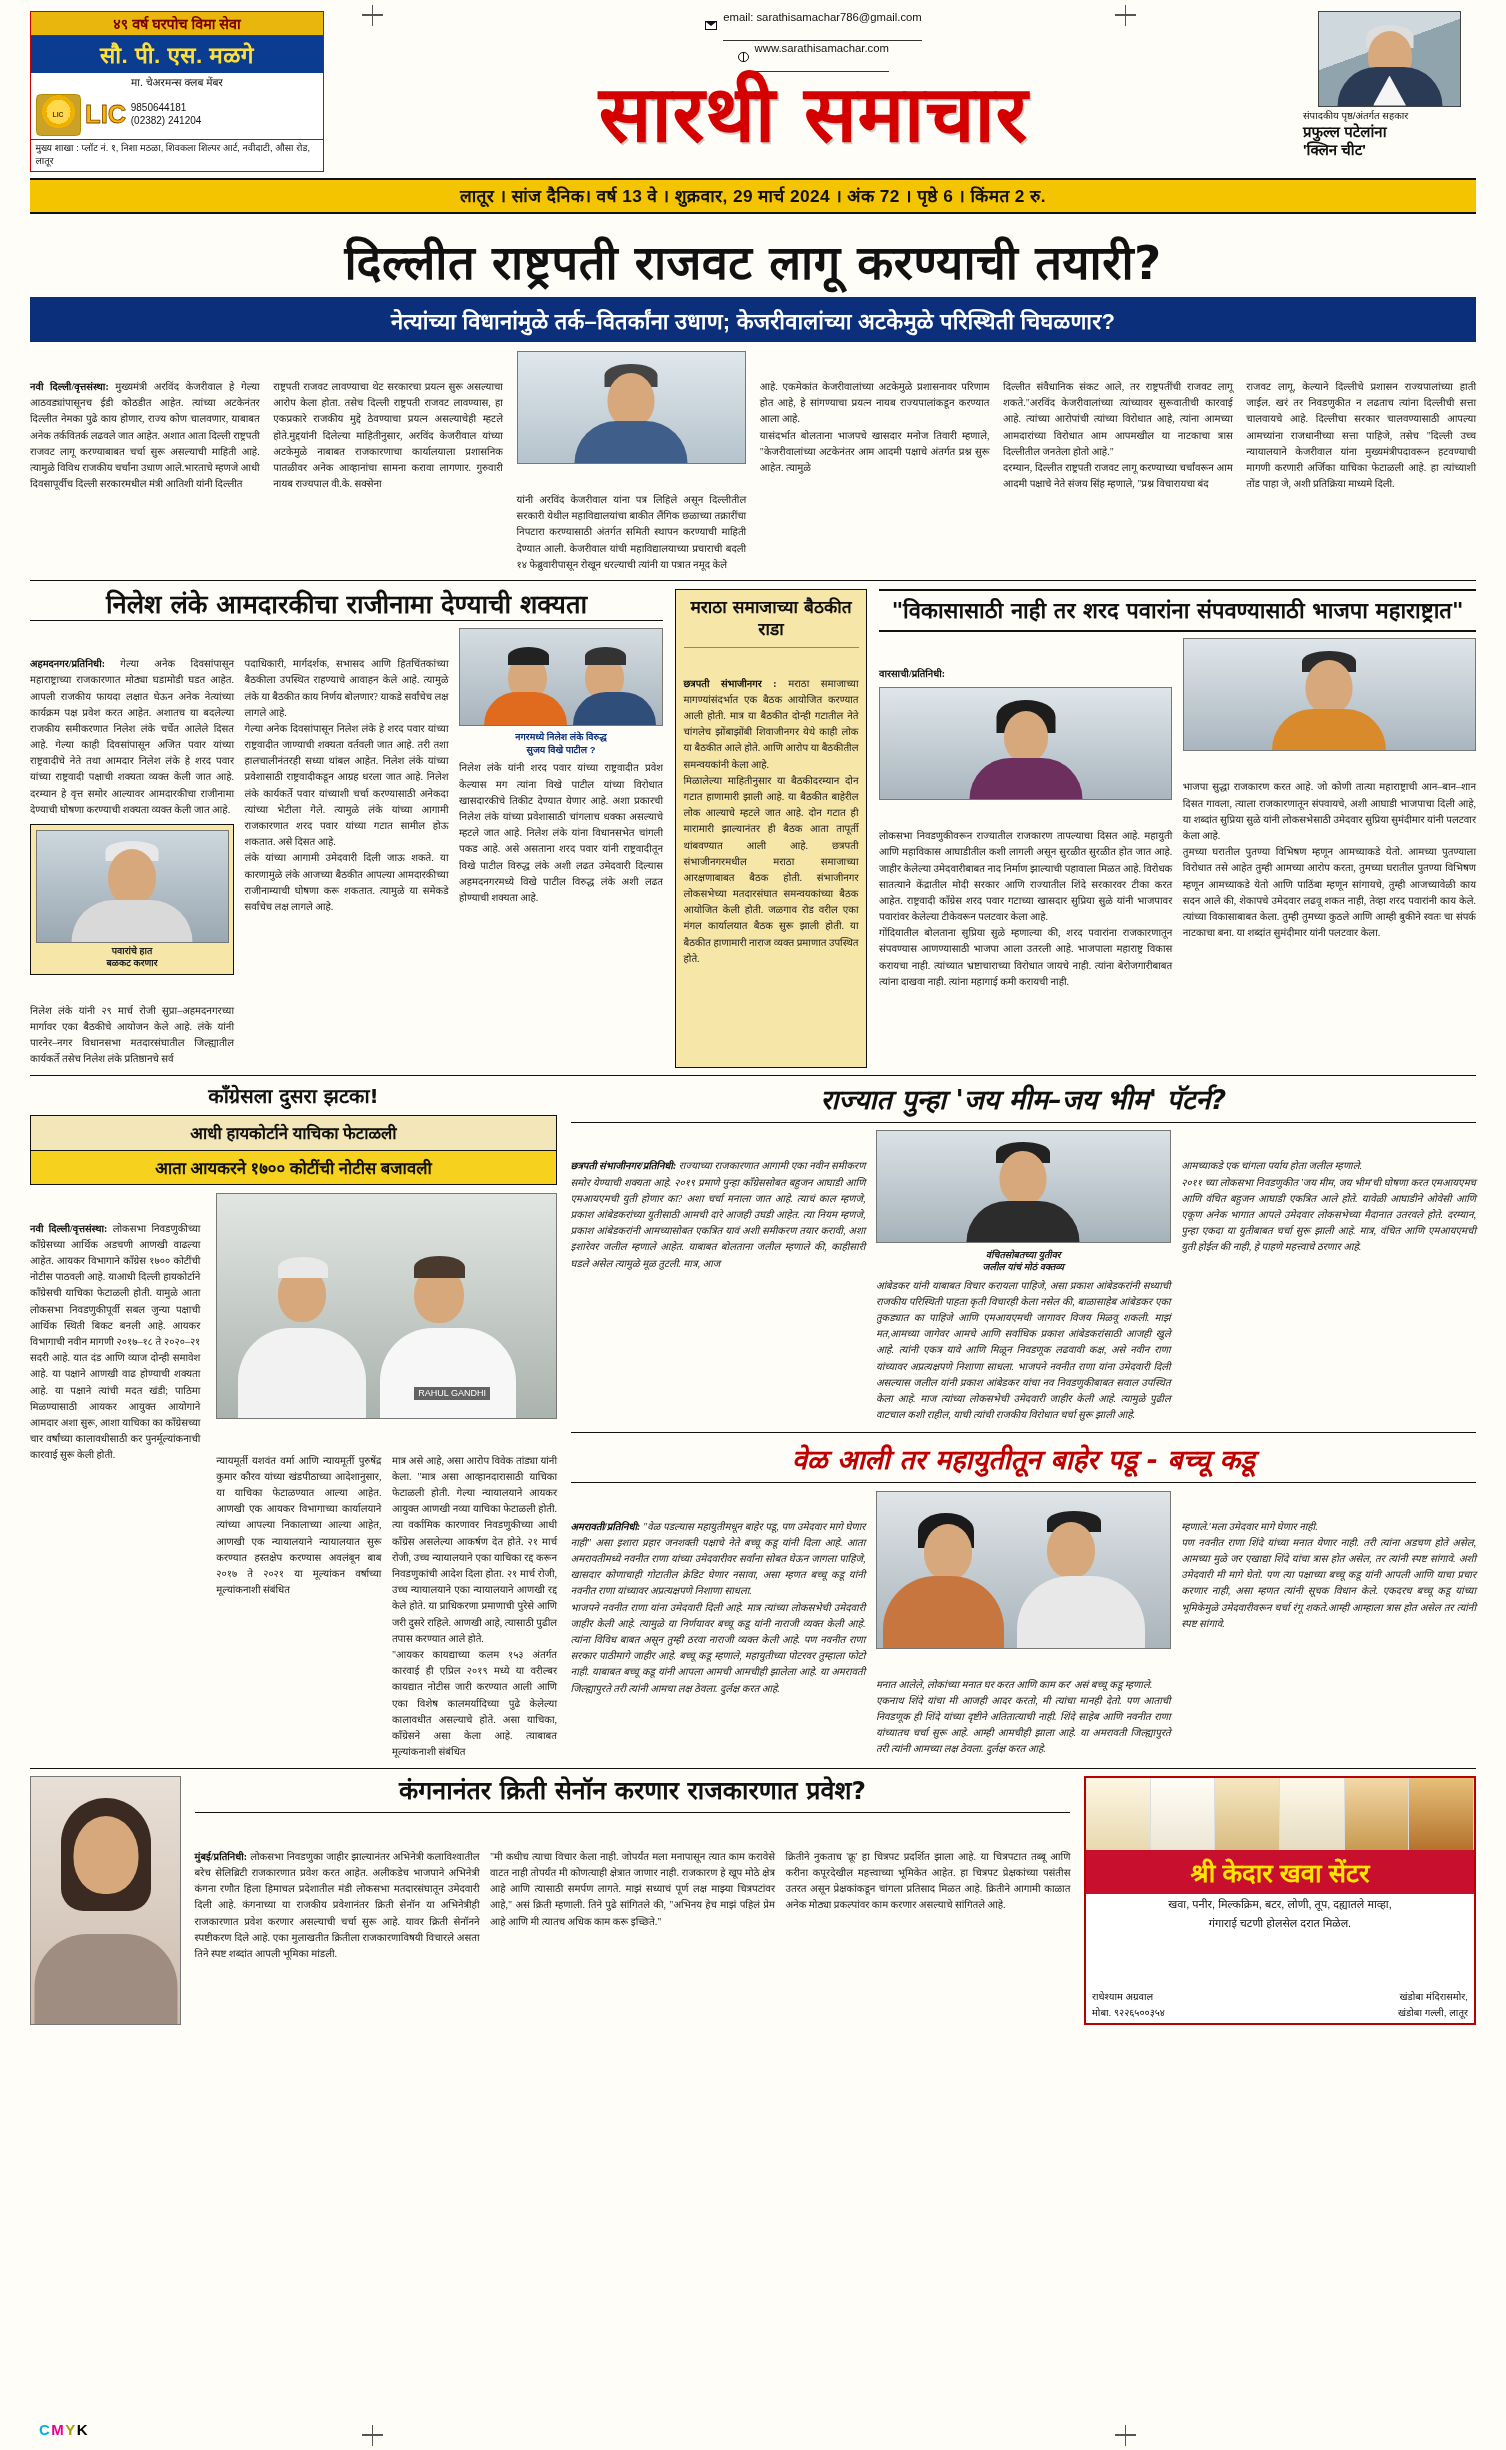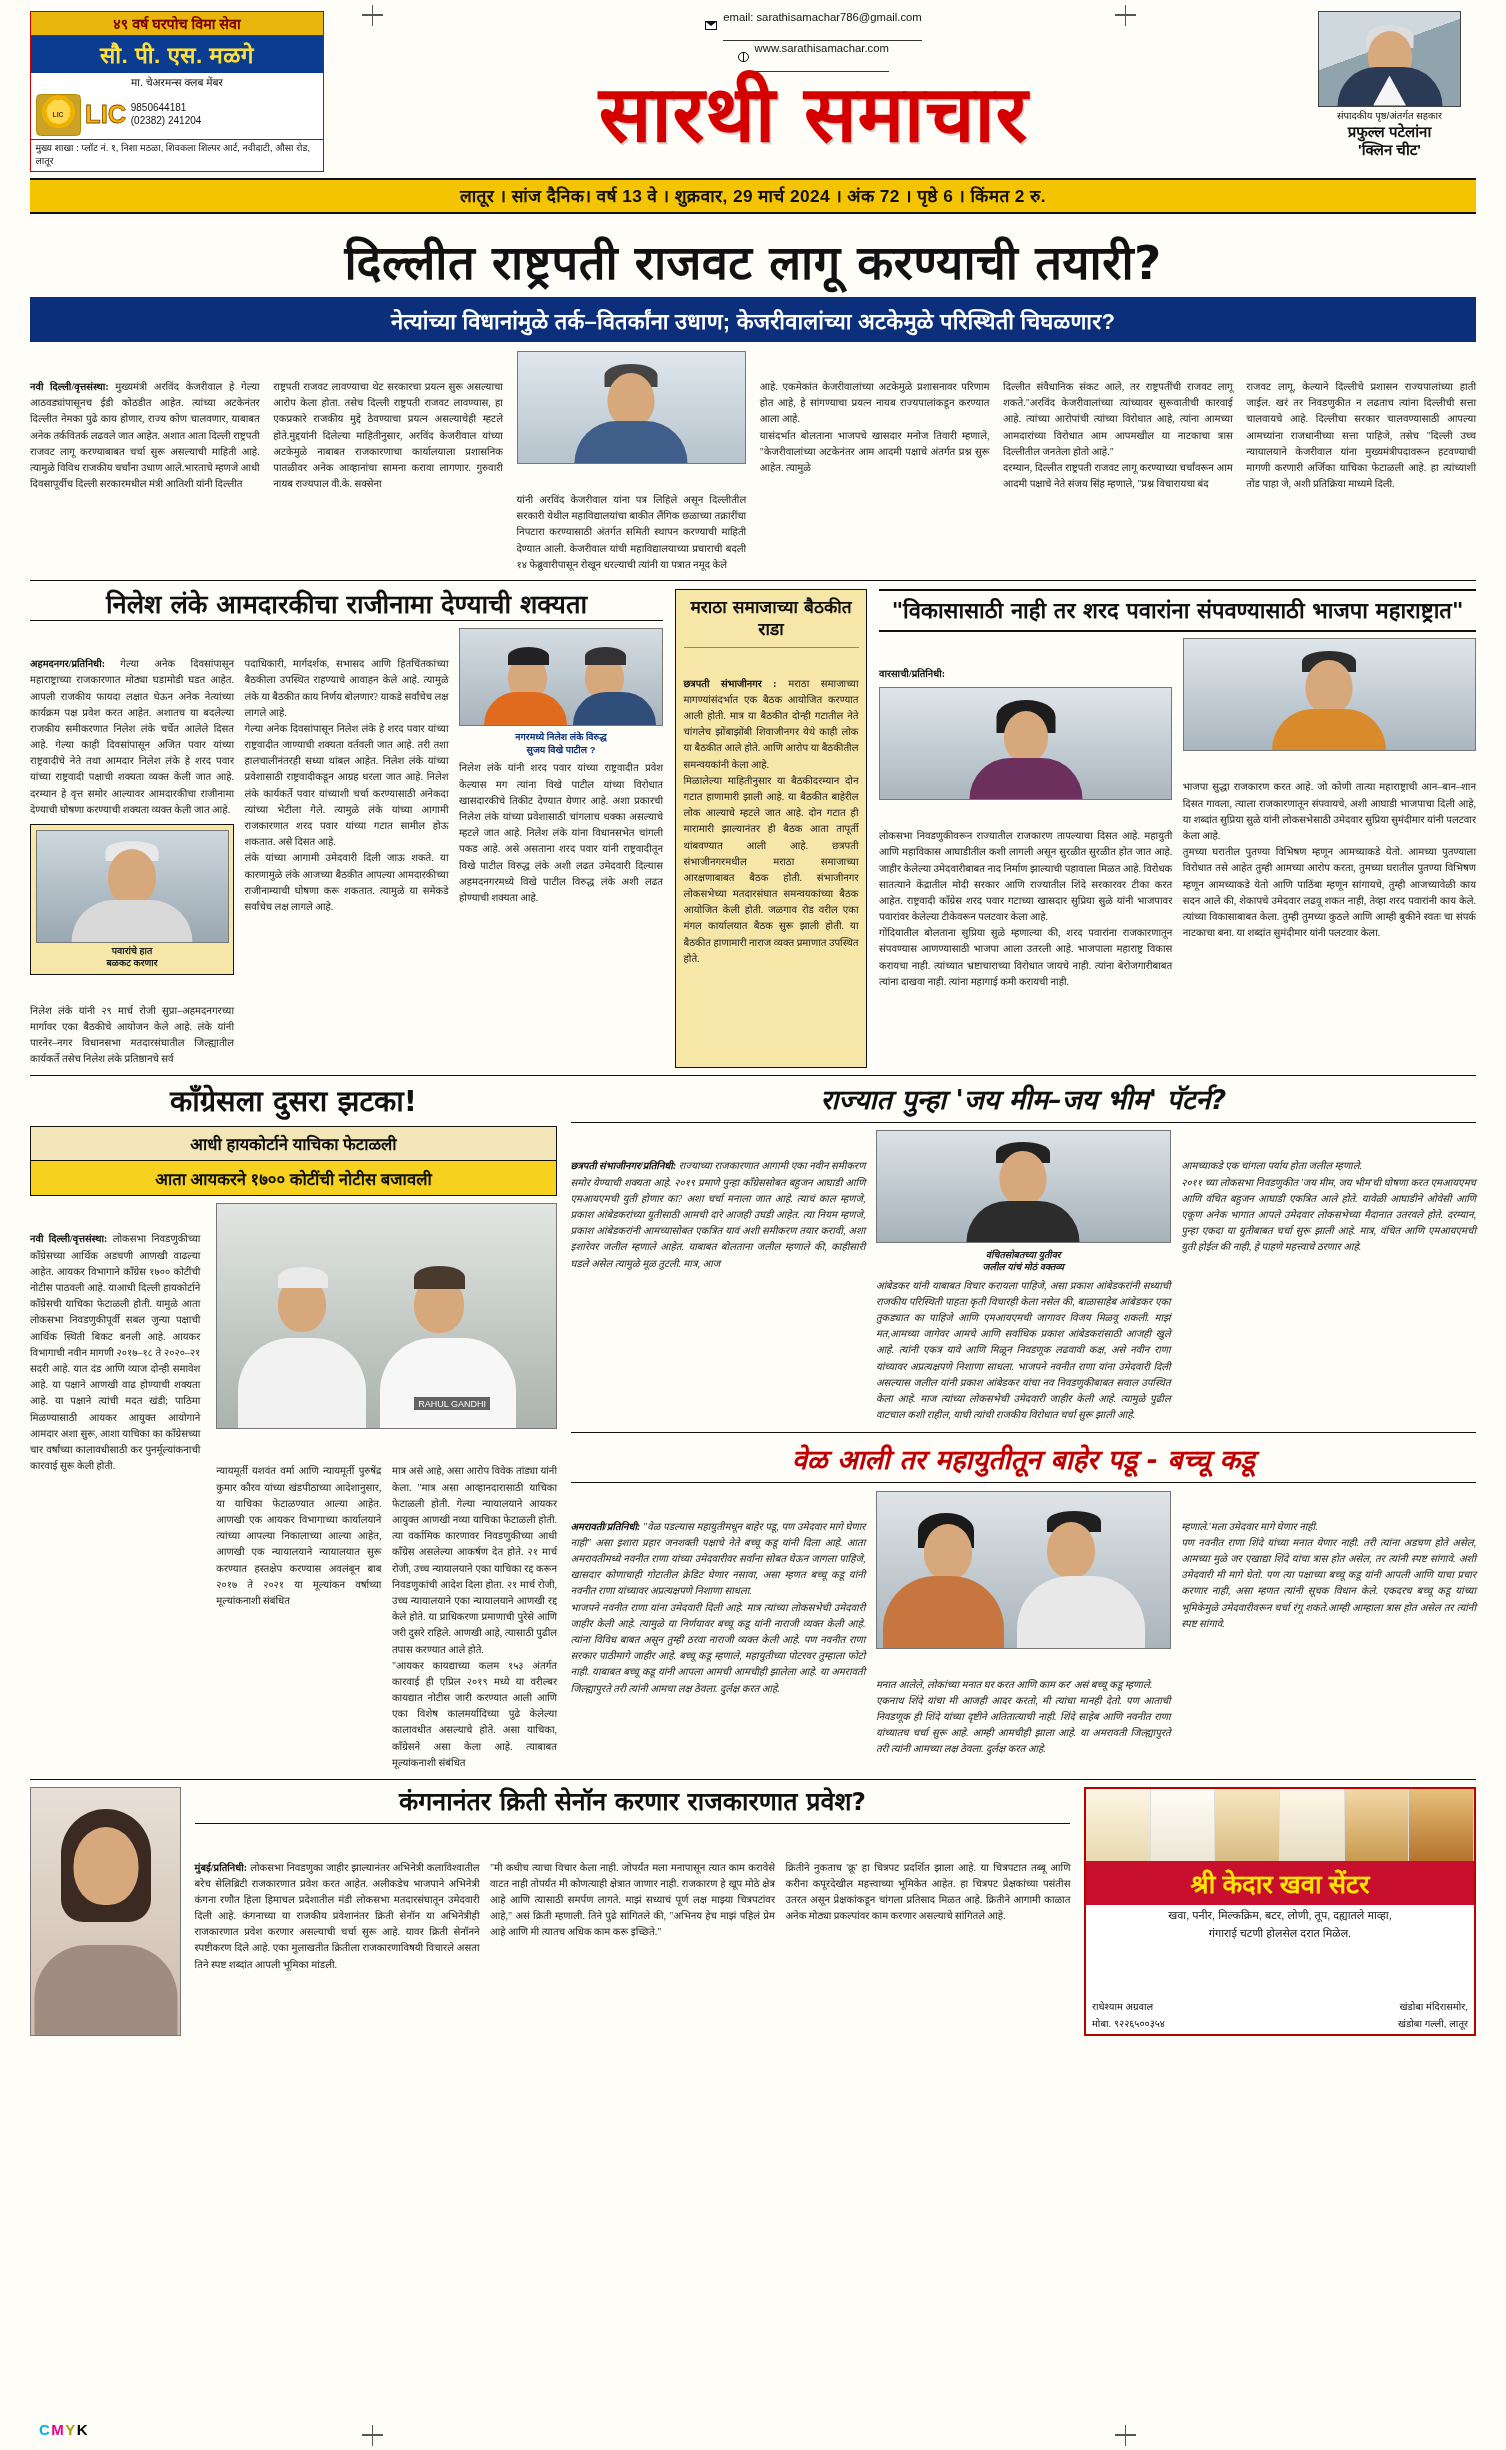--- a/index.html
+++ b/index.html
@@ -82,21 +82,21 @@
     font-size:78px; line-height:1.0; font-weight:bold; color:#d40000;
     letter-spacing:0.8px; margin:1.5px 0 4.5px;
     font-family:"DejaVu Sans", sans-serif;
     text-shadow:1.5px 1.5px 0 rgba(0,0,0,.18);
   }
   .strip {
     background:#f5c400; border-top:2.3px solid #111; border-bottom:2.3px solid #111;
     font-size:17.3px; font-weight:bold; color:#111; padding:4.5px 0; letter-spacing:0.4px;
   }
 
-  .mast-right { width:173px; text-align:center; }
+  .mast-right { width:173px; text-align:left; }
   .mr-photo {
     width:143px;height:96px;margin:0 auto;border:1.5px solid #444;
     background:linear-gradient(160deg,#cfd8dc 0 40%,#90a4ae 40% 100%);
     position:relative; overflow:hidden;
   }
   .mr-photo .head{position:absolute;left:50%;top:19.6px;transform:translateX(-50%);
     width:44px;height:50px;border-radius:50% 50% 45% 45%;background:#d9a97e;}
   .mr-photo .hair{position:absolute;left:50%;top:13.6px;transform:translateX(-50%);
     width:47px;height:22.6px;border-radius:50% 50% 0 0;background:#ddd;}
   .mr-photo .body{position:absolute;left:50%;bottom:0;transform:translateX(-50%);
@@ -346,21 +346,21 @@
         </div>
       </div>
     </div>
   </div>
 
   <div class="sec">
     <div class="rule"></div>
     <div class="cols" style="gap:13.6px;">
 
       <div style="flex:0 0 527px;">
-        <div class="headline center" style="font-size:29px;padding-bottom:4.5px;">काँग्रेसला दुसरा झटका!</div>
+        <div class="headline center" style="font-size:20px;padding-bottom:4.5px;">काँग्रेसला दुसरा झटका!</div>
         <div style="border:1.5px solid #111;margin-top:3px;">
           <div style="background:#f3e6b8;text-align:center;font-size:16.6px;font-weight:bold;padding:5.3px 0;border-bottom:1.5px solid #111;">आधी हायकोर्टाने याचिका फेटाळली</div>
           <div style="background:#f6d21f;text-align:center;font-size:16.6px;font-weight:bold;padding:5.3px 0;">आता आयकरने १७०० कोटींची नोटीस बजावली</div>
         </div>
         <div class="cols" style="gap:16px;margin-top:7.5px;">
           <div class="col">
             <div class="body-txt">
               <span class="byline">नवी दिल्ली/वृत्तसंस्था:</span>
               <span>लोकसभा निवडणुकीच्या काँग्रेसच्या आर्थिक अडचणी आणखी वाढल्या आहेत. आयकर विभागाने काँग्रेस १७०० कोटींची नोटीस पाठवली आहे. याआधी दिल्ली हायकोर्टाने काँग्रेसची याचिका फेटाळली होती. यामुळे आता लोकसभा निवडणुकीपूर्वी सबल जुन्या पक्षाची आर्थिक स्थिती बिकट बनली आहे. आयकर विभागाची नवीन मागणी २०१७–१८ ते २०२०–२१ सदरी आहे. यात दंड आणि व्याज दोन्ही समावेश आहे. या पक्षाने आणखी वाढ होण्याची शक्यता आहे. या पक्षाने त्यांची मदत खंडी; पाठिमा मिळण्यासाठी आयकर आयुक्त आयोगाने आमदार अशा सुरू, आशा याचिका का काँग्रेसच्या चार वर्षांच्या कालावधीसाठी कर पुनर्मूल्यांकनाची कारवाई सुरू केली होती.</span>
             </div>

